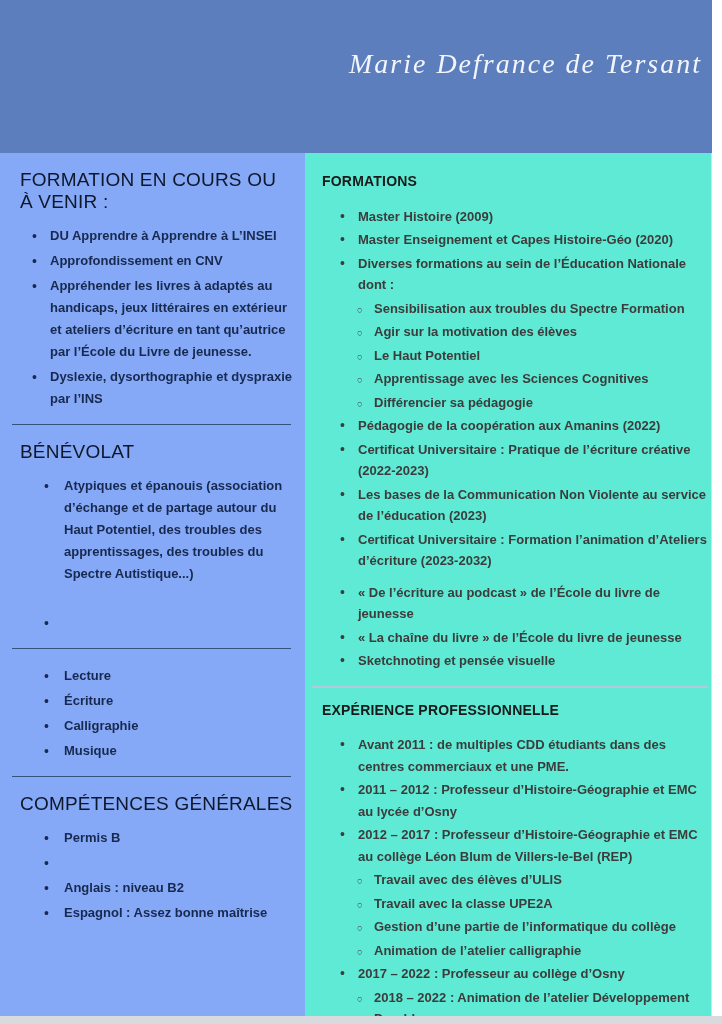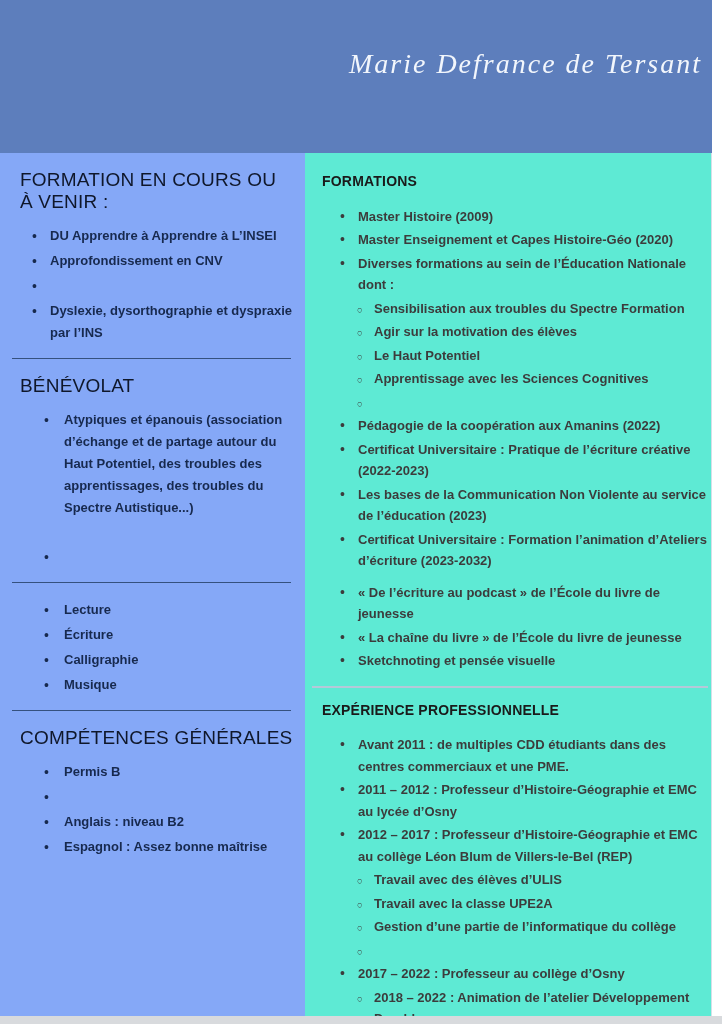--- a/index.html
+++ b/index.html
@@ -70,20 +70,21 @@
           <div class="li lvl1">
             <span class="marker">•</span>
             <span class="txt">DU Apprendre à Apprendre à L’INSEI</span>
           </div>
           <div class="li lvl1">
             <span class="marker">•</span>
             <span class="txt">Approfondissement en CNV</span>
           </div>
           <div class="li lvl1">
             <span class="marker">•</span>
+            <span class="txt">Appréhender les livres à adaptés au handicaps, jeux littéraires en extérieur et ateliers d’écriture en tant qu’autrice par l’École du Livre de jeunesse.</span>
           </div>
           <div class="li lvl1">
             <span class="marker">•</span>
             <span class="txt">Dyslexie, dysorthographie et dyspraxie par l’INS</span>
           </div>
         </div>
         <hr class="sb-divider">
         <h2 class="sb-title">BÉNÉVOLAT</h2>
         <div class="sb-list indent-wide spaced">
           <div class="li lvl1">
@@ -160,20 +161,21 @@
           <div class="li lvl2">
             <span class="marker">○</span>
             <span class="txt">Le Haut Potentiel</span>
           </div>
           <div class="li lvl2">
             <span class="marker">○</span>
             <span class="txt">Apprentissage avec les Sciences Cognitives</span>
           </div>
           <div class="li lvl2">
             <span class="marker">○</span>
+            <span class="txt">Différencier sa pédagogie</span>
           </div>
           <div class="li lvl1">
             <span class="marker">•</span>
             <span class="txt">Pédagogie de la coopération aux Amanins (2022)</span>
           </div>
           <div class="li lvl1">
             <span class="marker">•</span>
             <span class="txt">Certificat Universitaire : Pratique de l’écriture créative (2022-2023)</span>
           </div>
           <div class="li lvl1">
@@ -221,20 +223,21 @@
           <div class="li lvl2">
             <span class="marker">○</span>
             <span class="txt">Travail avec la classe UPE2A</span>
           </div>
           <div class="li lvl2">
             <span class="marker">○</span>
             <span class="txt">Gestion d’une partie de l’informatique du collège</span>
           </div>
           <div class="li lvl2">
             <span class="marker">○</span>
+            <span class="txt">Animation de l’atelier calligraphie</span>
           </div>
           <div class="li lvl1">
             <span class="marker">•</span>
             <span class="txt">2017 – 2022 : Professeur au collège d’Osny</span>
           </div>
           <div class="li lvl2">
             <span class="marker">○</span>
             <span class="txt">2018 – 2022 : Animation de l’atelier Développement Durable</span>
           </div>
           <div class="li lvl2">

